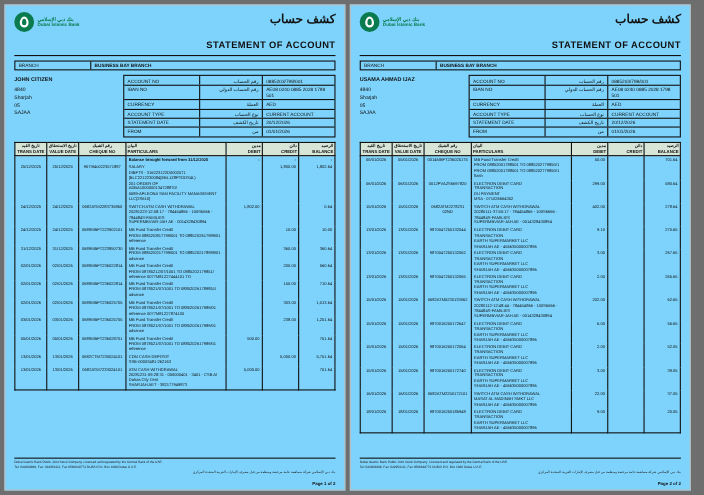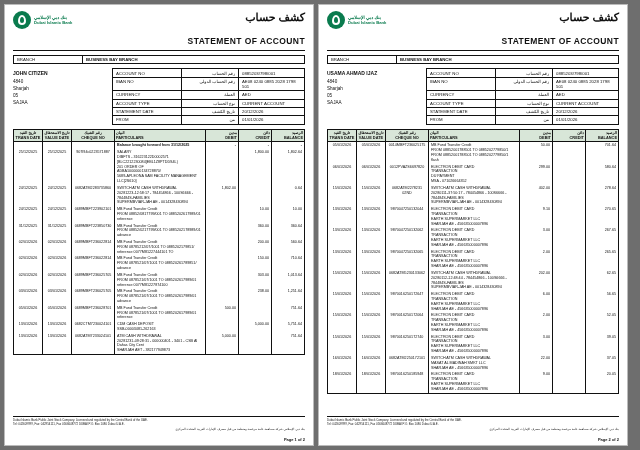--- a/index.html
+++ b/index.html
@@ -1,18 +1,18 @@
 <!DOCTYPE html>
 <html><head>
 <meta charset="utf-8">
 <style>
   html,body{margin:0;padding:0;background:#6e6e6e;}
   body{width:640px;height:450px;overflow:hidden;font-family:"Liberation Sans",sans-serif;}
   .wrap{position:relative;width:640px;height:450px;display:flex;gap:4px;padding:4px;box-sizing:border-box;}
-  .page{background:#ffffff;width:310px;height:442px;box-sizing:border-box;position:relative;overflow:hidden;
+  .page{background:#7dd3fc;width:310px;height:442px;box-sizing:border-box;position:relative;overflow:hidden;
         border:1px solid #bbb;}
   
   .hdr{display:flex;align-items:flex-start;justify-content:space-between;padding:6px 8px 2px 8px;}
   .logo{display:flex;align-items:center;gap:3px;}
   .logo-mark{width:18px;height:18px;border-radius:50%;background:#0a7b4e;position:relative;flex:none;}
   .logo-mark:after{content:"";position:absolute;left:5px;top:4px;width:8px;height:10px;border:2px solid #fff;border-radius:50% 50% 50% 50%/60% 60% 40% 40%;box-sizing:border-box;}
   .logo-txt{font-size:4.2px;line-height:1.25;color:#0a7b4e;font-weight:bold;}
   .logo-txt .ar{font-size:4.6px;}
   .title-box{text-align:right;}
   .title-ar{font-size:11px;font-weight:bold;color:#111;letter-spacing:1px;}

